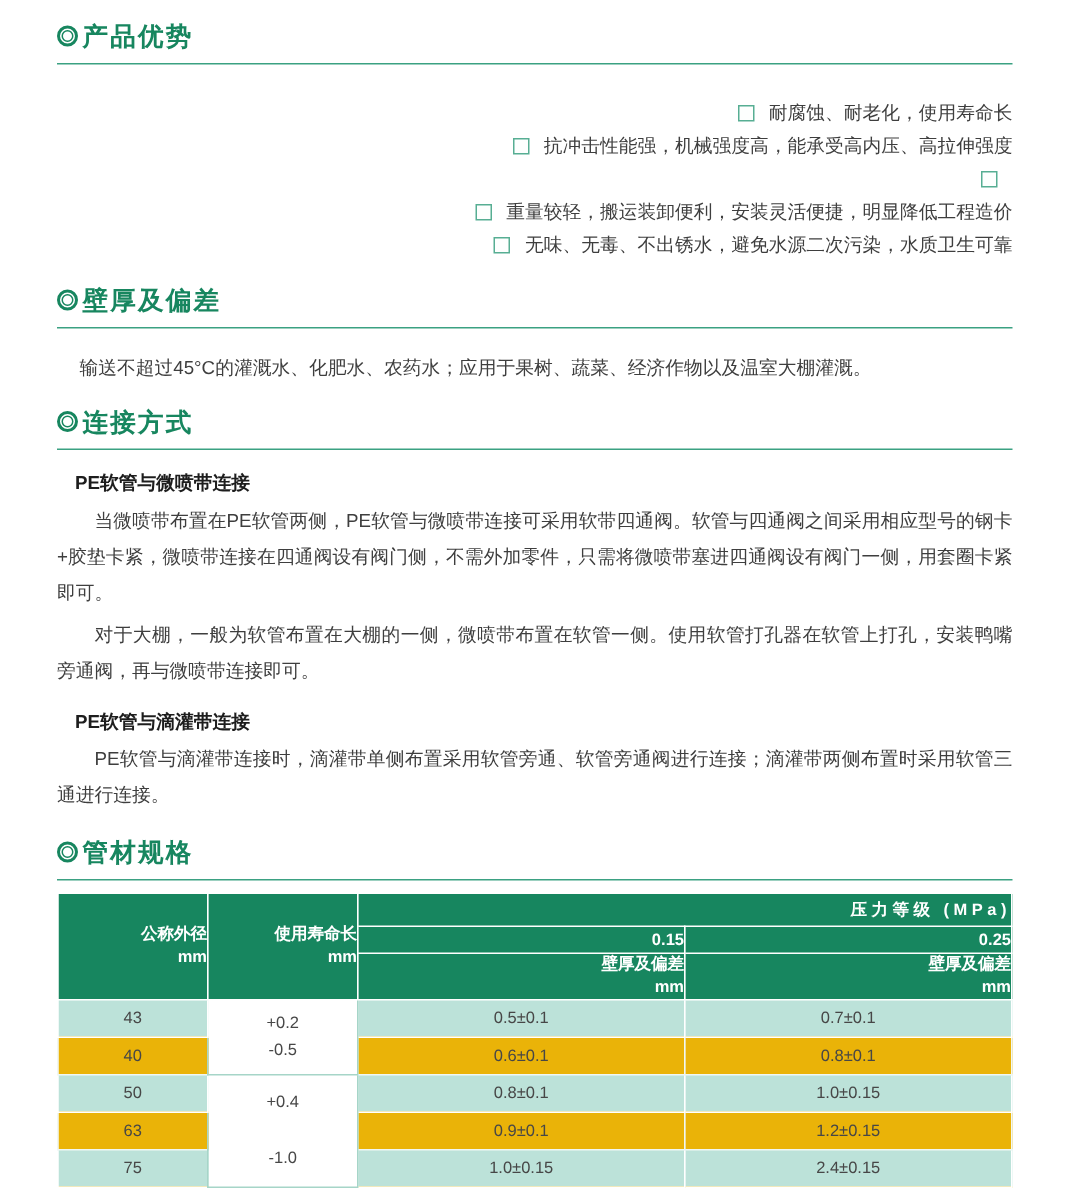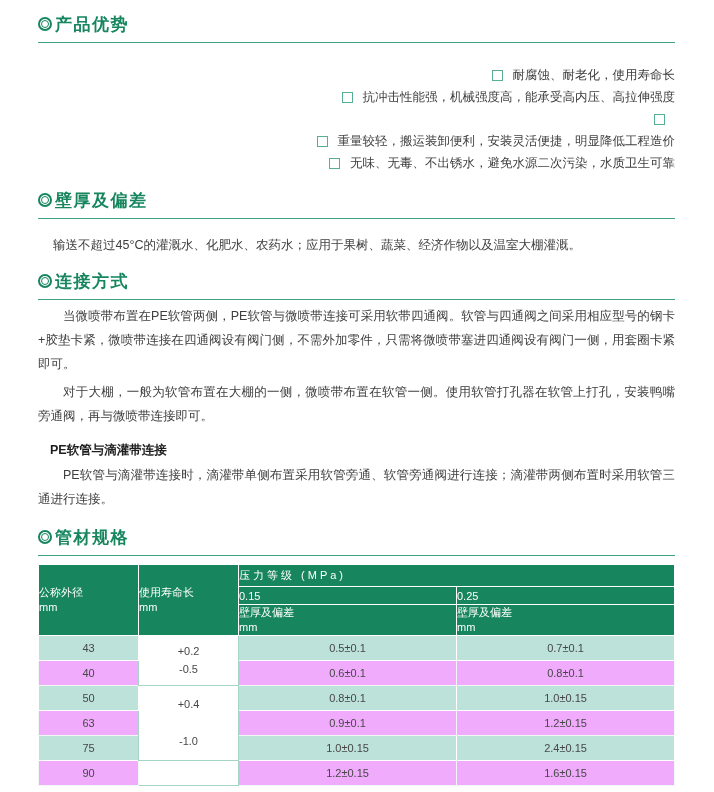--- a/index.html
+++ b/index.html
@@ -33,31 +33,31 @@
   .app-text{margin-top:16px;font-size:12.5px;color:var(--text);line-height:1.6;text-indent:1.2em;}
 
   
   .sub-title{margin:14px 0 0 12px;font-size:12.5px;font-weight:bold;color:#1d1d1d;}
   .para{margin-top:4px;font-size:12.5px;color:var(--text);line-height:24px;
     text-indent:2em;text-align:justify;}
 
   
   .spec-table{width:100%;border-collapse:collapse;margin-top:8px;table-layout:fixed;
     border:1px solid #9fcfc2;}
-  .spec-table th{background:var(--green);color:#ffffff;font-weight:normal;font-size:11px;
-    border:1px solid #ffffff;text-align:left;vertical-align:middle;padding:0;}
+  .spec-table th{background:var(--green);color:#ffffff;font-weight:bold;font-size:11px;
+    border:1px solid #ffffff;text-align:right;vertical-align:middle;padding:0;}
   .spec-table th span{display:block;line-height:1.35;}
   .group-label{letter-spacing:3px;}
   .hrow-a{height:22px;}
   .hrow-b{height:18px;}
   .hrow-c{height:30px;}
   .spec-table td{font-size:11px;color:#474747;text-align:center;vertical-align:middle;
     height:25px;padding:0;border:1px solid #ffffff;}
   tr.tinted td{background:var(--tint);}
-  tr.white td{background:#f0abfc;border-color:#f0f7f4;}
+  tr.white td{background:#eab308;border-color:#f0f7f4;}
   td.tol-cell{background:#ffffff !important;border:1px solid #a6d5c8 !important;}
   .tol-wrap{display:flex;flex-direction:column;justify-content:space-around;align-items:center;}
 </style>
 </head>
 <body>
 
 <div class="page">
 
   <div class="section">
     <div class="section-header">
@@ -97,20 +97,21 @@
     <div class="app-text">输送不超过45°C的灌溉水、化肥水、农药水；应用于果树、蔬菜、经济作物以及温室大棚灌溉。</div>
   </div>
 
   <div class="sec">
     <div class="section-header">
       <span class="bullseye"></span>
       <span class="section-title">连接方式</span>
     </div>
     <div class="rule"></div>
 
+    <div class="sub-title">PE软管与微喷带连接</div>
     <div class="para">当微喷带布置在PE软管两侧，PE软管与微喷带连接可采用软带四通阀。软管与四通阀之间采用相应型号的钢卡+胶垫卡紧，微喷带连接在四通阀设有阀门侧，不需外加零件，只需将微喷带塞进四通阀设有阀门一侧，用套圈卡紧即可。</div>
     <div class="para">对于大棚，一般为软管布置在大棚的一侧，微喷带布置在软管一侧。使用软管打孔器在软管上打孔，安装鸭嘴旁通阀，再与微喷带连接即可。</div>
 
     <div class="sub-title">PE软管与滴灌带连接</div>
     <div class="para">PE软管与滴灌带连接时，滴灌带单侧布置采用软管旁通、软管旁通阀进行连接；滴灌带两侧布置时采用软管三通进行连接。</div>
   </div>
 
   <div class="sec">
     <div class="section-header">
       <span class="bullseye"></span>

